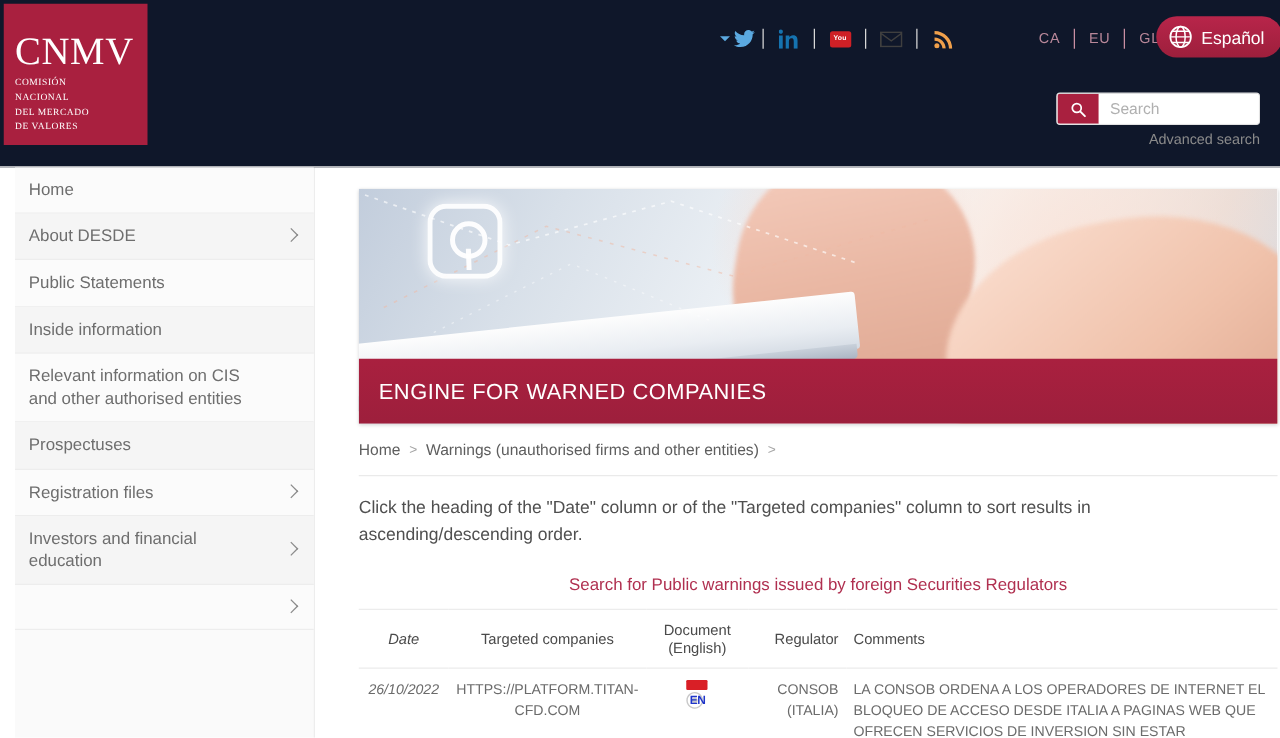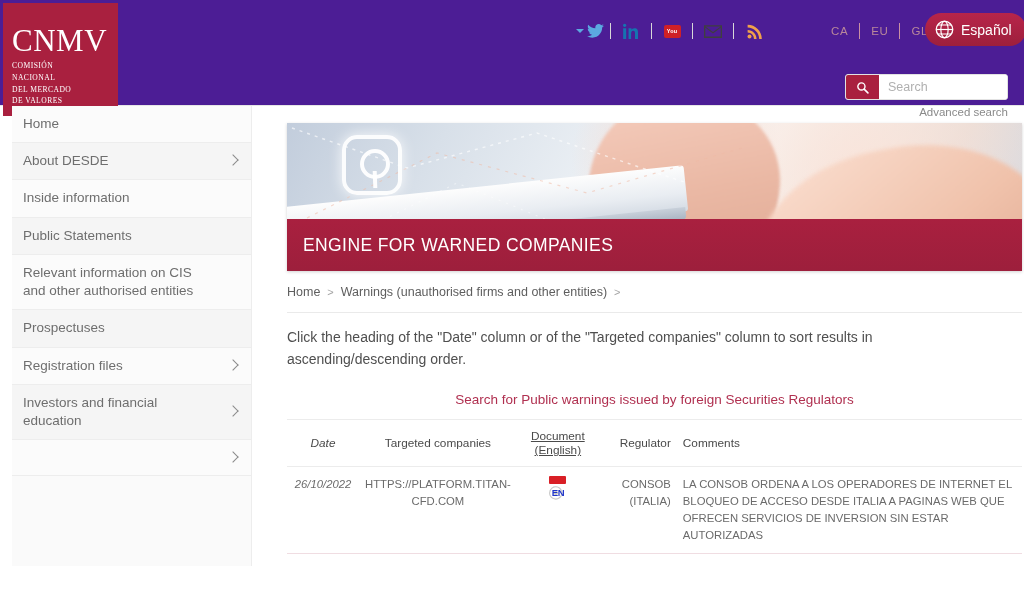--- a/index.html
+++ b/index.html
@@ -10,22 +10,22 @@
     overflow: hidden;
     background: #ffffff;
     font-family: "Liberation Sans", sans-serif;
     color: #4a4a4a;
   }
   .page { position: relative; width: 1024px; height: 590px; background: #fff; }
 
   
   .header {
     position: relative;
-    height: 106px;
-    background: #4c1d95;
+    height: 134px;
+    background: #0f172a;
     border-bottom: 1px solid #e6e6e6;
   }
   .logo-box {
     position: absolute;
     left: 3px; top: 3px;
     width: 115px; height: 113px;
     background: #A9203F;
     color: #fff;
     padding: 22px 8px 0 9px;
   }
@@ -185,21 +185,21 @@
   
   .main {
     flex: 1;
     padding: 17px 16px 0 35px;
   }
 
   
   .hero {
     position: relative;
     width: 735px;
-    height: 148px;
+    height: 188px;
     overflow: hidden;
     box-shadow: 0 1px 3px rgba(0,0,0,.18);
   }
   .hero-img {
     position: absolute; inset: 0;
     background:
       radial-gradient(circle at 78% 36%, rgba(250,228,218,.95) 0%, rgba(250,228,218,0) 34%),
       radial-gradient(circle at 53% 24%, rgba(246,214,200,.88) 0%, rgba(246,214,200,0) 26%),
       linear-gradient(118deg,#c2cddc 0%, #d8e0e9 20%, #eef2f6 44%, #f7f6f4 62%, #e8dcd6 84%, #cfd8e4 100%);
   }
@@ -334,21 +334,21 @@
   table.results td {
     font-size: 11.3px;
     padding: 9px 6px;
     color: #6b6b6b;
     vertical-align: top;
     line-height: 1.5;
     border-bottom: 1px solid #f0dde2;
   }
   .c-date { width: 72px; text-align: center; font-style: italic; }
   .c-company { width: 150px; text-align: center; }
-  .c-doc { width: 82px; text-align: center; text-decoration: underline; }
+  .c-doc { width: 82px; text-align: center; }
   .c-reg { width: 78px; text-align: right; padding-left: 12px !important; }
   .c-com { text-align: left; }
   .pdf-icon {
     display: inline-block;
     position: relative;
     width: 22px; height: 24px;
   }
   .pdf-icon .top {
     position: absolute; left: 2px; top: 0;
     width: 17px; height: 8px;
@@ -453,24 +453,24 @@
 
     <nav class="sidebar">
       <div class="nav-item">
         <span>Home</span>
       </div>
       <div class="nav-item">
         <span>About DESDE</span>
         <span class="chev"></span>
       </div>
       <div class="nav-item">
+        <span>Public Statements</span>
+      </div>
+      <div class="nav-item">
         <span>Inside information</span>
-      </div>
-      <div class="nav-item">
-        <span>Public Statements</span>
       </div>
       <div class="nav-item">
         <span>Relevant information on CIS and other authorised entities</span>
       </div>
       <div class="nav-item">
         <span>Prospectuses</span>
       </div>
       <div class="nav-item">
         <span>Registration files</span>
         <span class="chev"></span>

